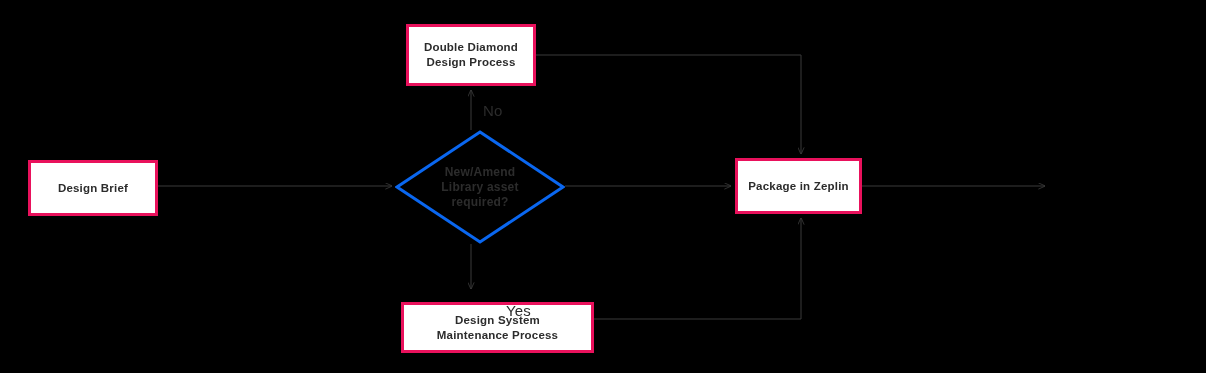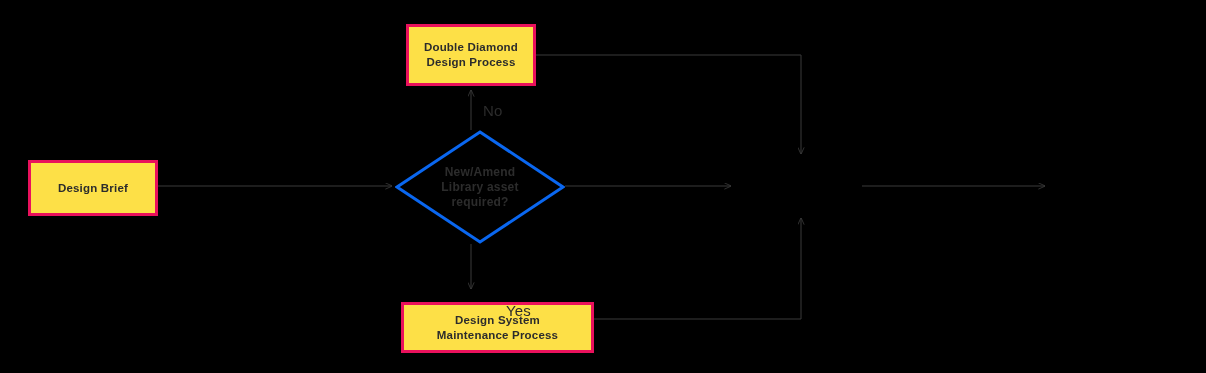--- a/index.html
+++ b/index.html
@@ -27,21 +27,21 @@
     box-sizing: border-box;
     display: flex;
     align-items: center;
     justify-content: center;
     text-align: center;
     color: #2c2c2c;
     font-weight: bold;
     font-size: 11.5px;
     line-height: 15px;
     letter-spacing: 0.2px;
-    background: #fde047;
+    background: #ffffff;
   }
   .node.process {
     border: 3px solid #e9115c;
   }
   .node-label {
     white-space: pre-line;
     padding: 0 6px;
   }
   .diamond-wrap {
     position: absolute;
@@ -121,18 +121,21 @@
     <span class="diamond-label">New/Amend
 Library asset
 required?</span>
   </div>
 
   <div class="node process" style="left:389px; top:302px; width:193px; height:51px;margin-left:12px;">
     <span class="node-label">Design System
 Maintenance Process</span>
   </div>
 
+  <div class="node process" style="left:735px; top:158px; width:127px; height:56px;">
+    <span class="node-label">Package in Zeplin</span>
+  </div>
 
 
   <span class="edge-label" style="left:483px; top:102px;">No</span>
   <span class="edge-label" style="left:506px; top:256px;margin-top:46px;">Yes</span>
 
 </div>
 
 </body></html>

